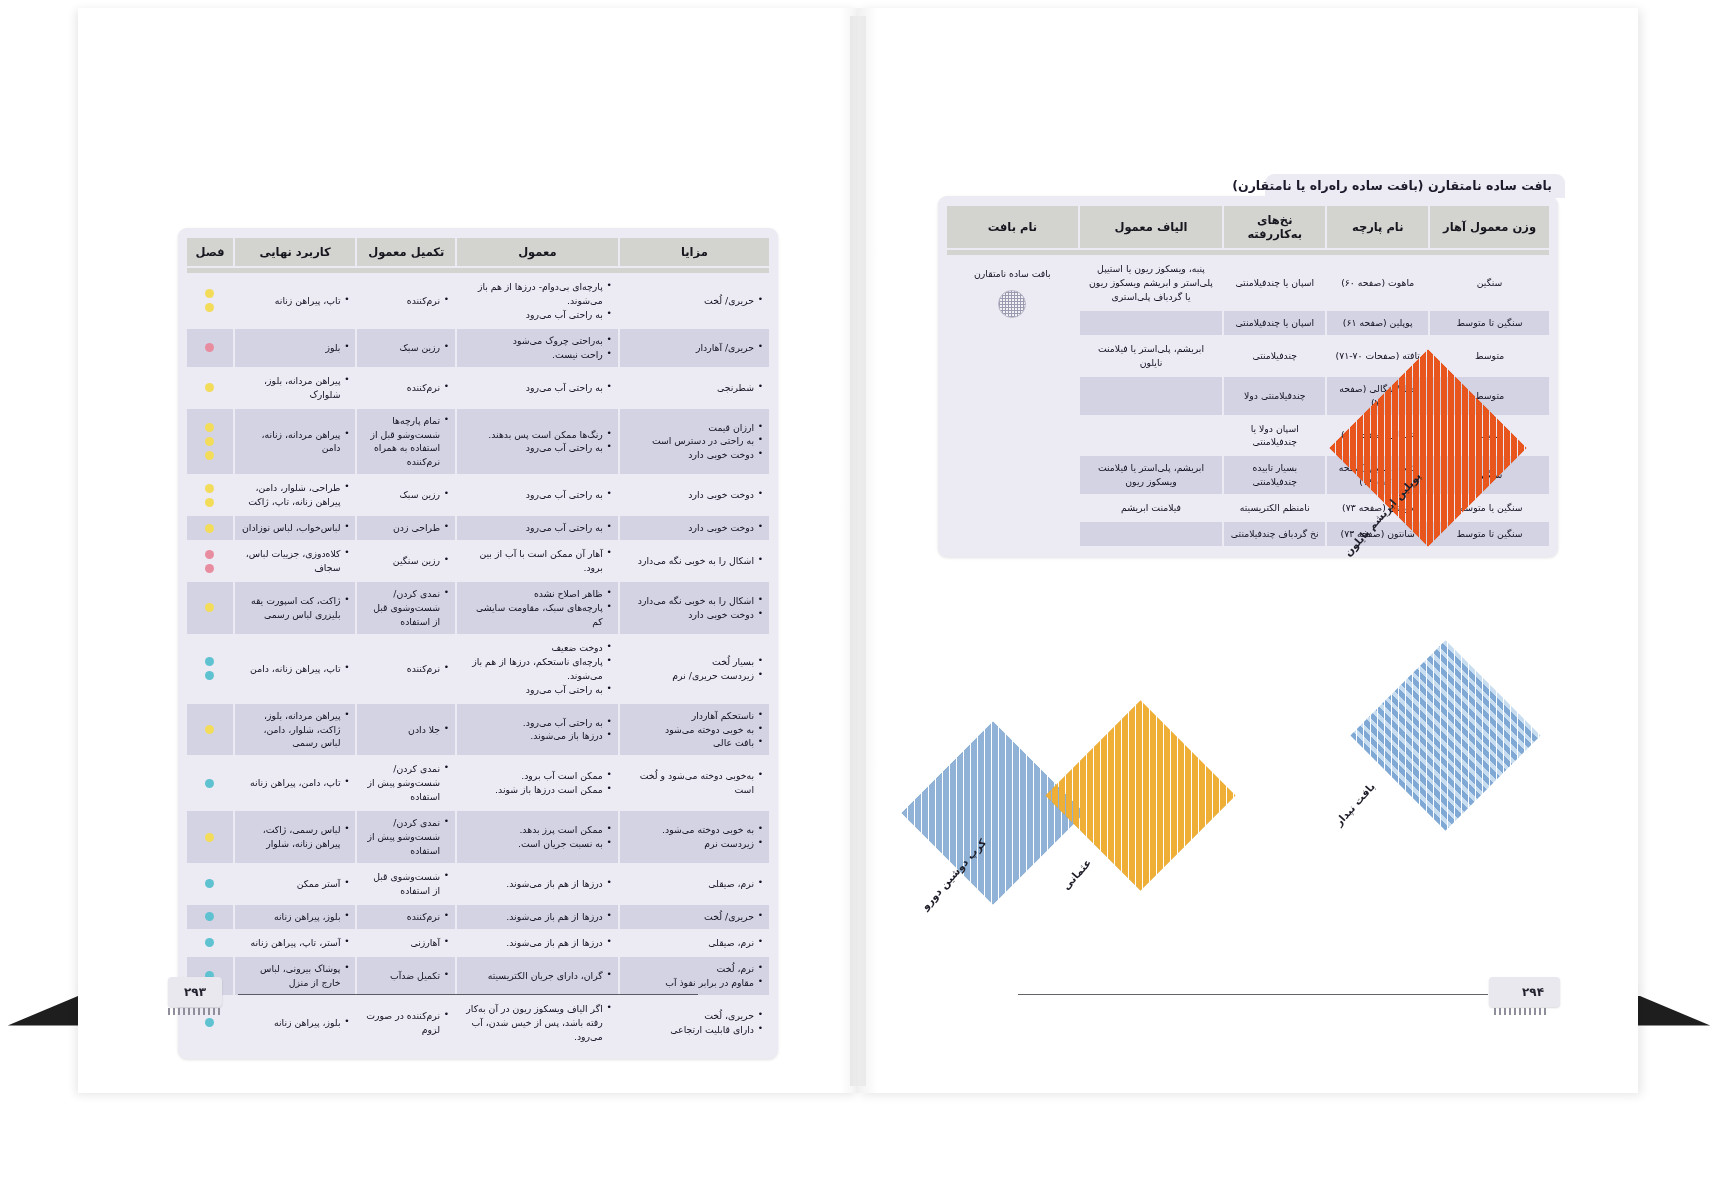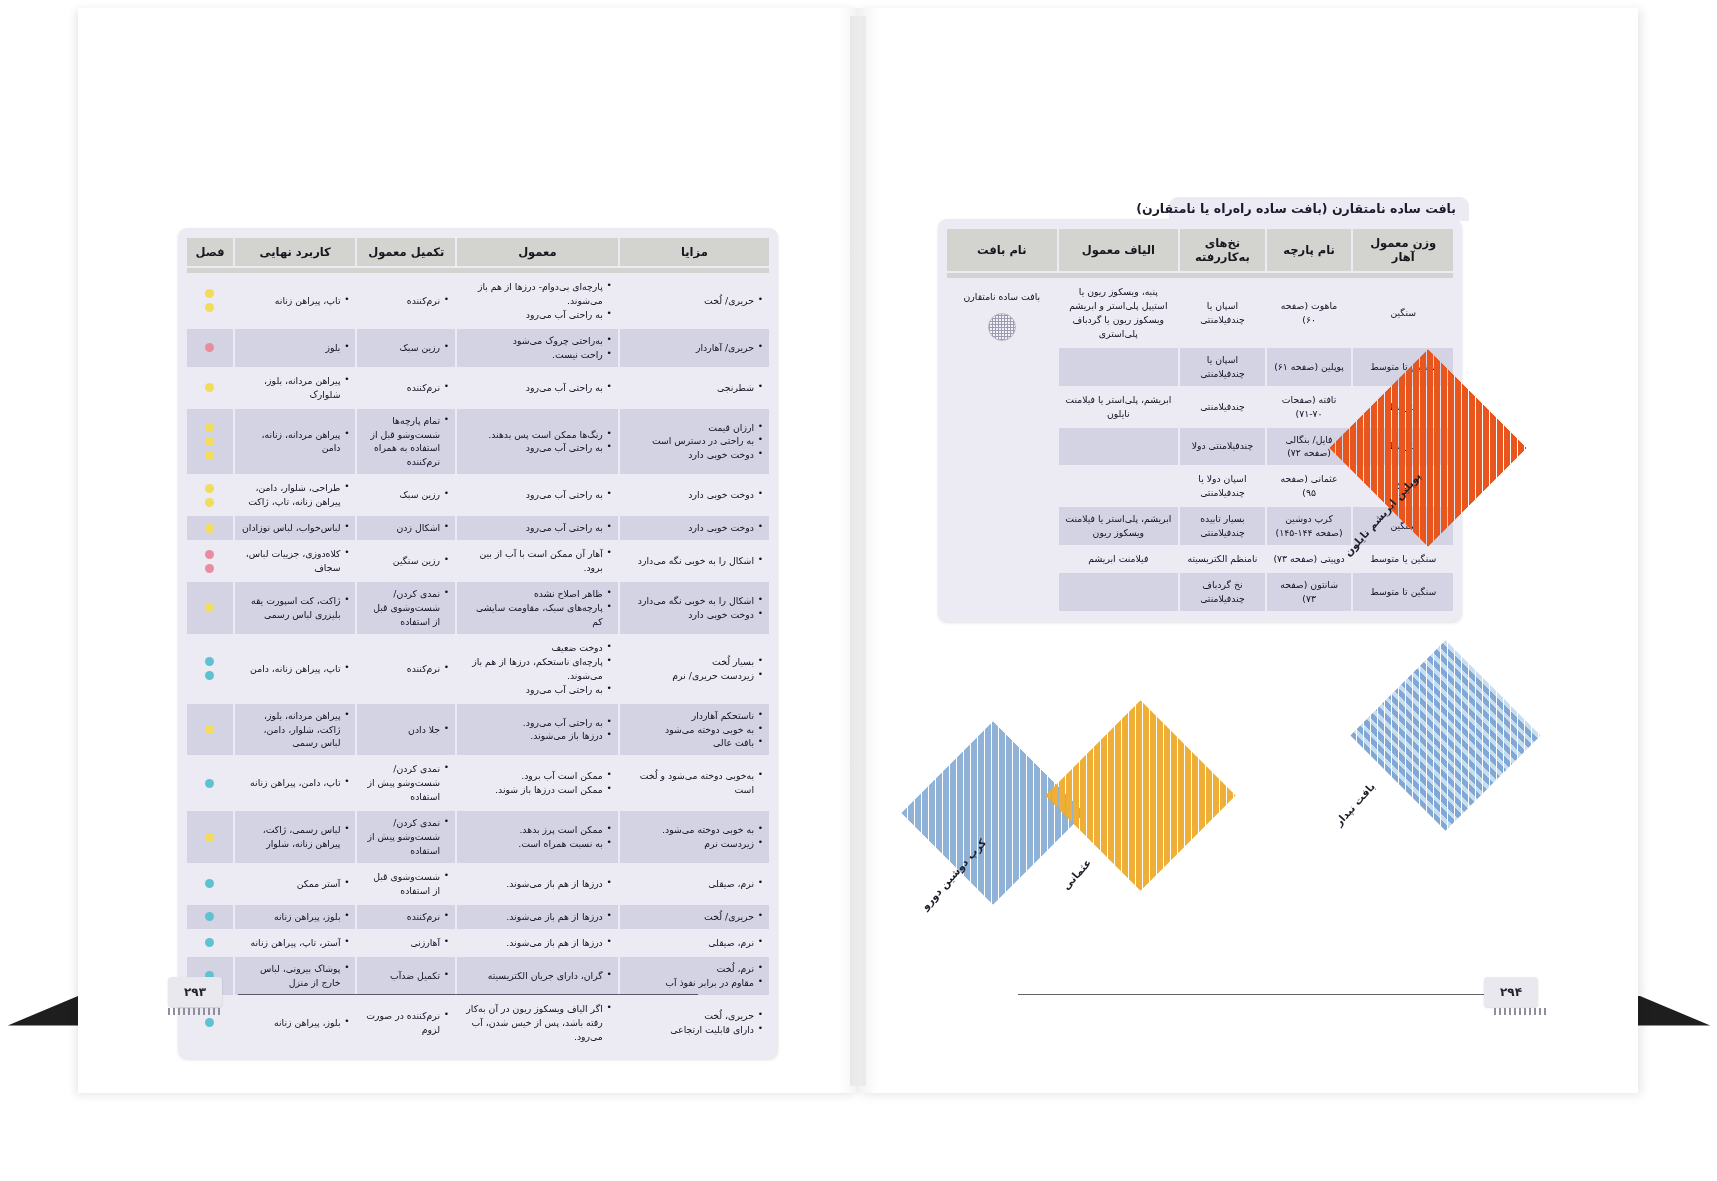--- a/index.html
+++ b/index.html
@@ -42,21 +42,21 @@
     position:absolute;left:78px;top:996px;width:1562px;height:44px;
     background:#0b0b0b;
     transform:perspective(420px) rotateX(52deg);
     transform-origin:top center;
     opacity:.92;
   }
 
   
   .tbl-wrap{position:absolute;}
   .tbl-wrap.left{left:100px;top:220px;width:600px;}
-  .tbl-wrap.right{left:80px;top:211px;width:524px;}
+  .tbl-wrap.right{left:80px;top:188px;width:620px;}
 
   .card{
     background:#eceaf2;border-radius:9px;padding:8px 7px 9px 7px;
     box-shadow:0 1px 3px rgba(0,0,0,.12);
   }
   .tab{
     position:absolute;top:-22px;right:-7px;height:24px;
     background:#eceaf2;border-radius:9px 9px 0 0;
   }
   .tab-title{
@@ -311,21 +311,21 @@
                       <li>دوخت خوبی دارد</li>
                     </ul>
                   </td>
                   <td class="rtl-list">
                     <ul class="bullets">
                       <li>به راحتی آب می‌رود</li>
                     </ul>
                   </td>
                   <td class="rtl-list">
                     <ul class="bullets">
-                      <li>اشکال زدن</li>
+                      <li>طراحی زدن</li>
                     </ul>
                   </td>
                   <td class="rtl-list">
                     <ul class="bullets">
                       <li>لباس‌خواب، لباس نوزادان</li>
                     </ul>
                   </td>
                   <td class="ctr">
                     <span class="dots">
                       <span class="dot" style="background:#f2dc5a"></span>
@@ -481,21 +481,21 @@
                 <tr class="alt">
                   <td class="rtl-list">
                     <ul class="bullets">
                       <li>به خوبی دوخته می‌شود.</li>
                       <li>زیردست نرم</li>
                     </ul>
                   </td>
                   <td class="rtl-list">
                     <ul class="bullets">
                       <li>ممکن است پرز بدهد.</li>
-                      <li>به نسبت همراه است.</li>
+                      <li>به نسبت جریان است.</li>
                     </ul>
                   </td>
                   <td class="rtl-list">
                     <ul class="bullets">
                       <li>نمدی کردن/ شست‌وشو پیش از استفاده</li>
                     </ul>
                   </td>
                   <td class="rtl-list">
                     <ul class="bullets">
                       <li>لباس رسمی، ژاکت، پیراهن زنانه، شلوار</li>
@@ -743,19 +743,19 @@
           <div class="sw-label" style="left: 470px; top: 500px; transform: rotate(-48deg);">پوپلین ابریشم نایلون</div>
           <div class="swatch zig" style="left: 520px; top: 660px; width: 135px; height: 135px; transform: rotate(45deg); background: repeating-linear-gradient(0deg, rgb(127, 168, 212) 0px, rgb(127, 168, 212) 5px, rgb(200, 221, 240) 5px, rgb(200, 221, 240) 9px);"></div>
           <div class="sw-label" style="left: 470px; top: 790px; transform: rotate(-48deg);">بافت نپدار</div>
           <div class="swatch zig" style="left: 70px; top: 740px; width: 130px; height: 130px; transform: rotate(45deg); background: rgb(143, 178, 214);"></div>
           <div class="sw-label" style="left: 50px; top: 860px; transform: rotate(-48deg);">کرپ دوشین دورو</div>
           <div class="swatch zig" style="left: 215px; top: 720px; width: 135px; height: 135px; transform: rotate(45deg); background: rgb(239, 175, 54);"></div>
           <div class="sw-label" style="left: 200px; top: 860px; transform: rotate(-48deg);">عثمانی</div>
         </div>
 
       <div class="rule" style="right:150px;width:470px;"></div>
-      <div class="folio" style="right:100px;">۲۹۴</div>
+      <div class="folio" style="right:78px;padding-left:17px;">۲۹۴</div>
       <div class="folio-ticks" style="right:90px;"></div>
     </div>
 
     <div class="gutter"></div>
   </div>
 </div>
 
 </body></html>

